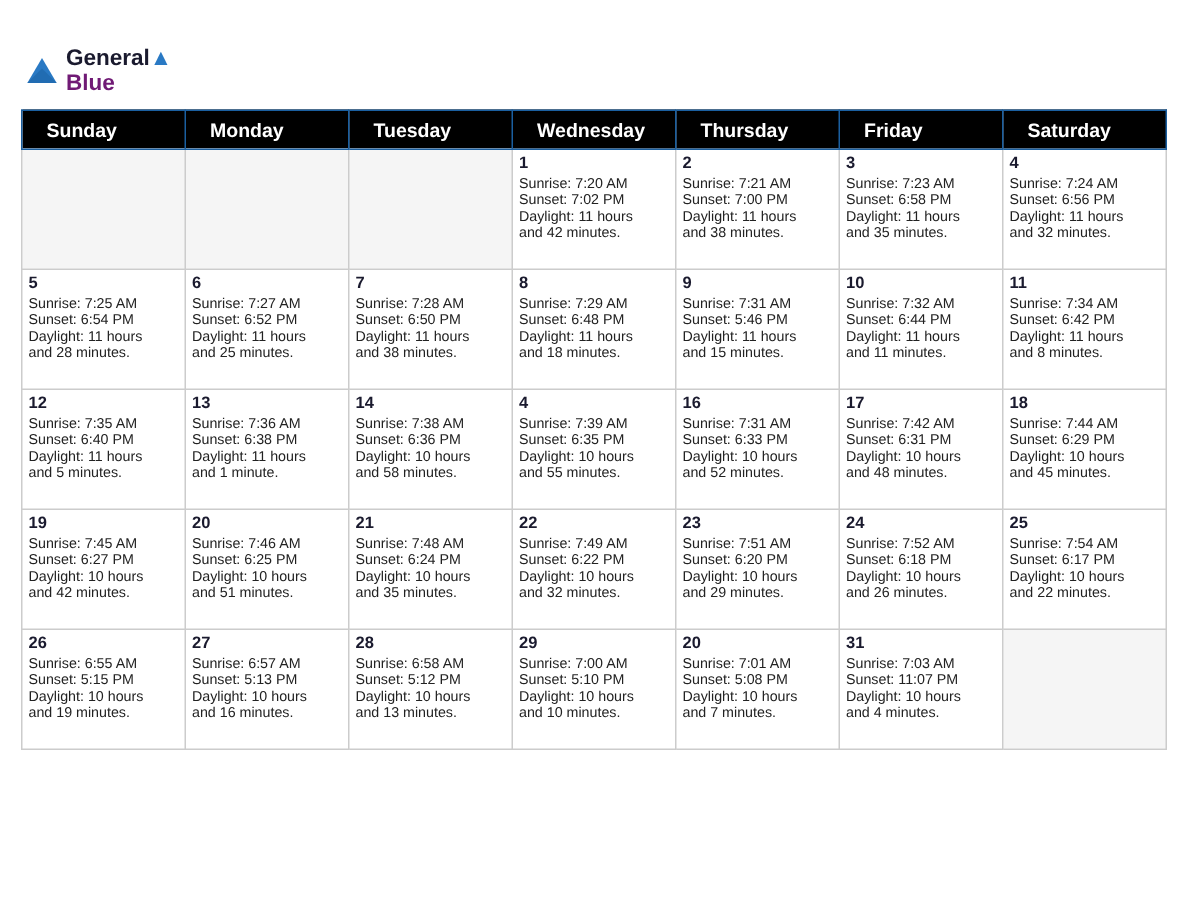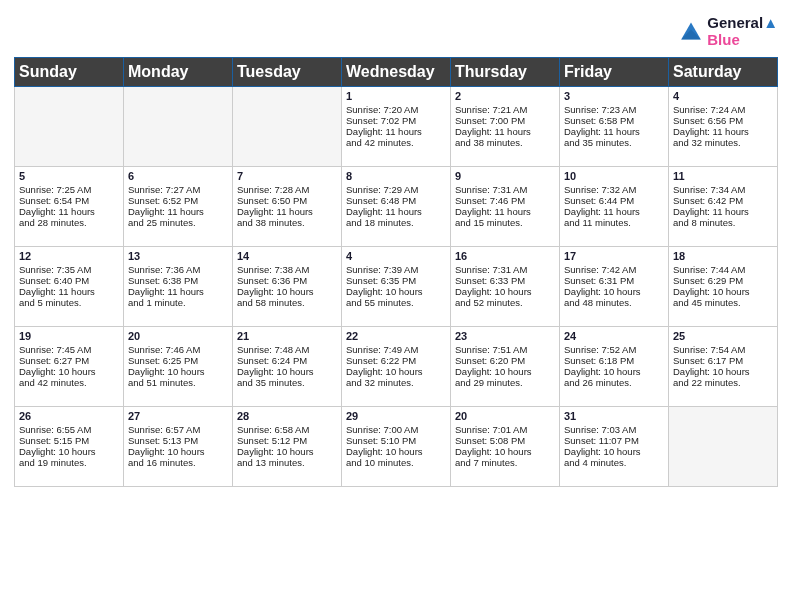--- a/index.html
+++ b/index.html
@@ -11,23 +11,24 @@
       overflow: hidden;
     }
     .page {
       width: 792px;
       height: 612px;
       background: #fff;
       padding: 10px 14px 10px 14px;
     }
     .header {
       display: flex;
-      justify-content: flex-end;
+      justify-content: flex-start;
       align-items: flex-start;
       margin-bottom: 8px;
+      margin-top: 16px;
     }
     .logo {
       display: flex;
       align-items: center;
       margin-top: 4px;
     }
     .logo-icon {
       width: 28px;
       height: 28px;
       margin-right: 2px;
@@ -44,25 +45,25 @@
     .subtitle {
       font-size: 14px;
       color: #333;
     }
     table {
       width: 100%;
       border-collapse: collapse;
       table-layout: fixed;
     }
     th {
-      background-color: #404040;
+      background-color: #000000;
       color: #fff;
-      font-size: 16px;
+      font-size: 13px;
       font-weight: bold;
-      padding: 5px 4px;
+      padding: 5px 16px;
       text-align: left;
       border: 1px solid #1a5fa0;
     }
     td {
       border: 1px solid #ccc;
       vertical-align: top;
       padding: 3px 4px;
       font-size: 9.5px;
       color: #222;
       height: 80px;
@@ -84,21 +85,21 @@
 <div class="page">
   <div class="header">
     <div class="logo">
       <svg class="logo-icon" viewBox="0 0 40 40" xmlns="http://www.w3.org/2000/svg">
         <rect width="40" height="40" fill="white"></rect>
         <polygon points="6,32 20,8 34,32" fill="#2979c4"></polygon>
         <polygon points="20,18 34,32 6,32" fill="#1a5fa0" opacity="0.5"></polygon>
       </svg>
       <div>
         <div style="font-size:15px;font-weight:bold;color:#1a1a2e;line-height:1.15;">General<span style="color:#2979c4;">▲</span></div>
-        <div style="font-size:15px;font-weight:bold;color:#ec4899;line-height:1.15;">Blue</div>
+        <div style="font-size:15px;font-weight:bold;color:#701a75;line-height:1.15;">Blue</div>
       </div>
     </div>
     <div class="title-block">
       <div class="month-title"></div>
       <div class="subtitle"></div>
     </div>
   </div>
 
   <table>
     <thead>
@@ -171,21 +172,21 @@
           <td>
             <span class="day-num">8</span>
             <div>Sunrise: 7:29 AM</div>
             <div>Sunset: 6:48 PM</div>
             <div>Daylight: 11 hours</div>
             <div>and 18 minutes.</div>
           </td>
           <td>
             <span class="day-num">9</span>
             <div>Sunrise: 7:31 AM</div>
-            <div>Sunset: 7:46 PM</div>
+            <div>Sunset: 5:46 PM</div>
             <div>Daylight: 11 hours</div>
             <div>and 15 minutes.</div>
           </td>
           <td>
             <span class="day-num">10</span>
             <div>Sunrise: 7:32 AM</div>
             <div>Sunset: 6:44 PM</div>
             <div>Daylight: 11 hours</div>
             <div>and 11 minutes.</div>
           </td>

